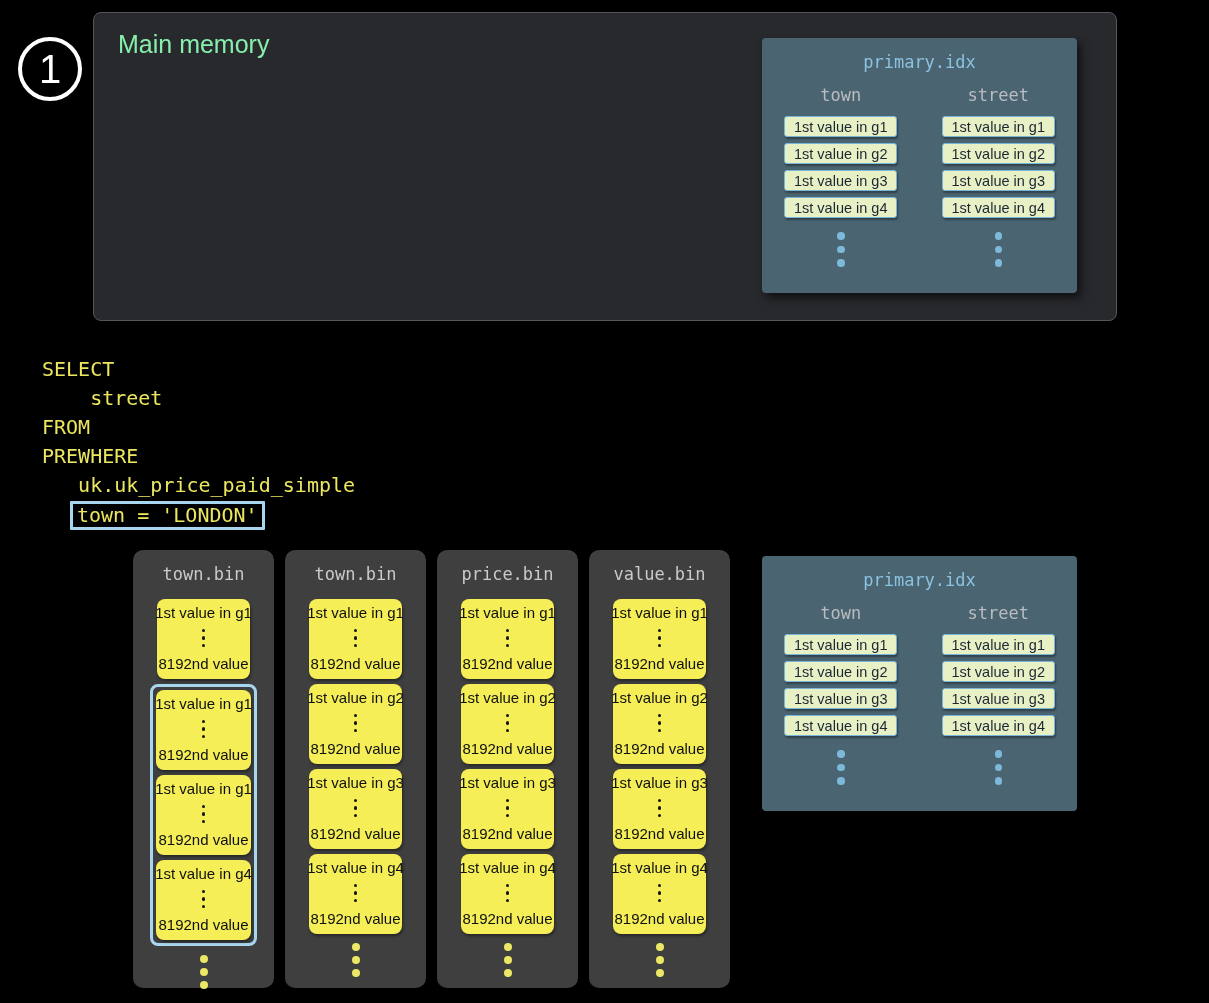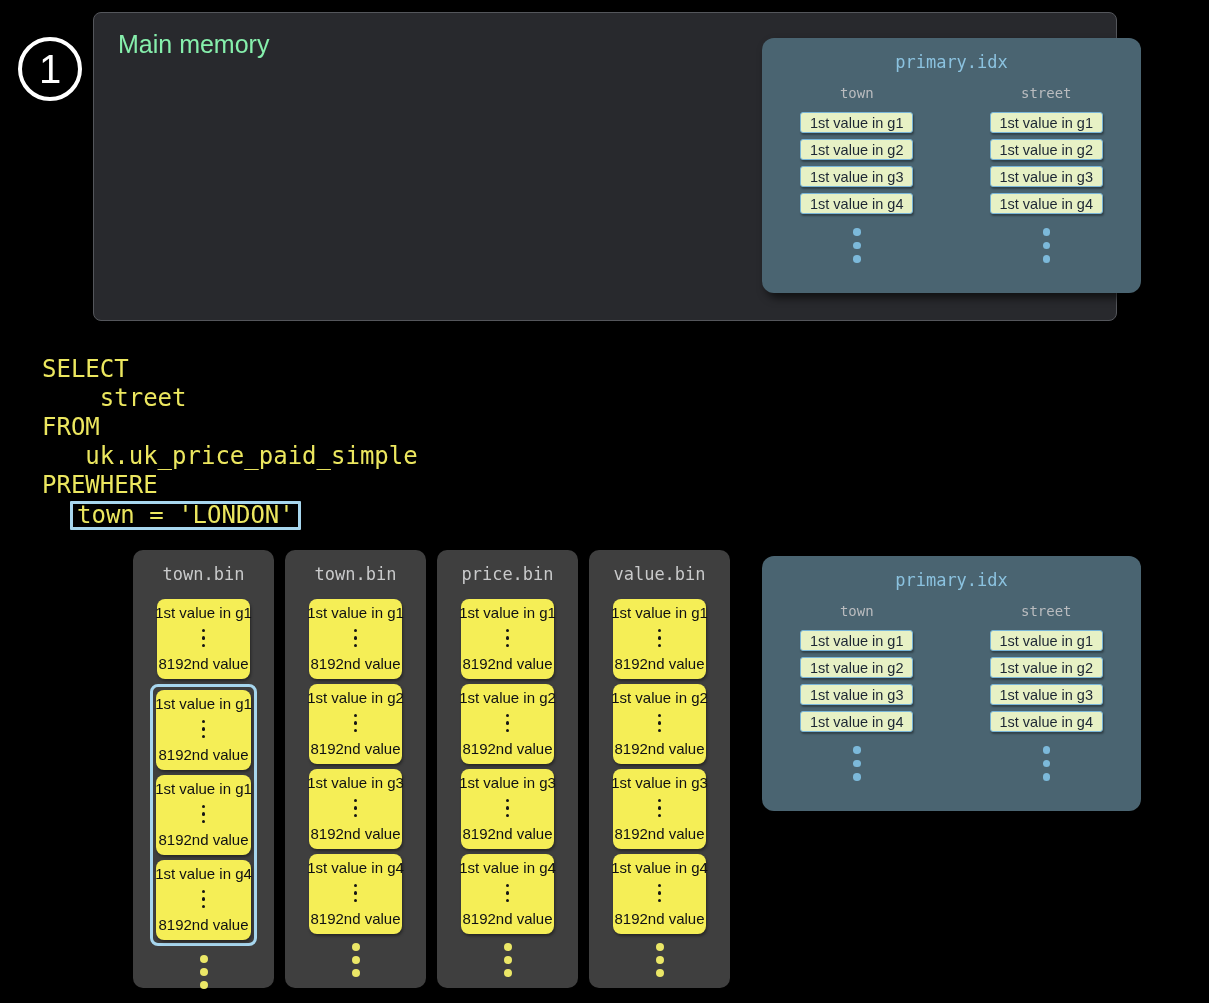--- a/index.html
+++ b/index.html
@@ -10,36 +10,36 @@
   .badge{position:absolute;left:18px;top:37px;width:64px;height:64px;border:4.5px solid #fff;
          border-radius:50%;box-sizing:border-box;display:flex;align-items:center;justify-content:center;
          color:#fff;font-size:40px;font-weight:300;line-height:1;}
 
   
   .mm-box{position:absolute;left:93px;top:12px;width:1024px;height:309px;background:#28292d;
           border:1.5px solid #54565b;border-radius:8px;box-sizing:border-box;}
   .mm-title{position:absolute;left:24px;top:17px;font-size:25px;color:#86efac;}
 
   
-  .ppanel{position:absolute;width:379px;height:255px;background:#4a6471;border-radius:12px;
+  .ppanel{position:absolute;width:315px;height:255px;background:#4a6471;border-radius:4px;
           box-shadow:4px 5px 9px rgba(0,0,0,0.6);box-sizing:border-box;}
   .ppanel .ptitle{text-align:center;padding-top:14px;font-family:"DejaVu Sans Mono",monospace;
                   font-size:17px;color:#8bc2df;}
   .pcols{display:flex;margin-top:13px;}
   .pcol{flex:1;display:flex;flex-direction:column;align-items:center;}
-  .pcol .phead{font-family:"DejaVu Sans Mono",monospace;font-size:14px;color:#babcbf;margin-bottom:11px;}
+  .pcol .phead{font-family:"DejaVu Sans Mono",monospace;font-size:17px;color:#babcbf;margin-bottom:11px;}
   .chip{width:113px;height:21px;box-sizing:border-box;background:#e7f1c5;border:1.5px solid #79b5d7;
         border-radius:3px;margin-bottom:6px;display:flex;align-items:center;justify-content:center;
         font-size:14.5px;color:#1c2633;box-shadow:1px 2px 2px rgba(0,0,0,0.35);white-space:nowrap;}
   .bdots{display:flex;flex-direction:column;align-items:center;gap:6px;margin-top:8px;}
   .bdots i{display:block;width:7.5px;height:7.5px;border-radius:50%;background:#7cb9da;}
 
   
   .sql{position:absolute;left:42px;top:355px;font-family:"DejaVu Sans Mono",monospace;
-       font-size:24px;line-height:29px;color:#ece75f;}
+       font-size:20px;line-height:29px;color:#ece75f;}
   .sql-line{white-space:pre;height:29px;}
   .sql-line.l6{display:flex;align-items:center;height:31px;}
   .hl-box{display:inline-block;border:3px solid #a7d6ee;border-radius:1px;padding:0 4px;
           margin-left:28px;line-height:23px;white-space:pre;}
 
   
   .bin{position:absolute;top:550px;width:141px;height:438px;background:#3f3f3f;border-radius:10px;
        box-sizing:border-box;padding:0 24px;}
   .bin .btitle{text-align:center;padding-top:14px;font-family:"DejaVu Sans Mono",monospace;
                font-size:17px;color:#c9cacb;line-height:20px;}
@@ -95,22 +95,22 @@
             <i></i>
           </div>
       </div>
     </div>
   </div>
 
   <div class="sql">
     <div class="sql-line">SELECT</div>
     <div class="sql-line">    street</div>
     <div class="sql-line">FROM</div>
+    <div class="sql-line">PREWHERE</div>
     <div class="sql-line">   uk.uk_price_paid_simple</div>
-    <div class="sql-line">PREWHERE</div>
     <div class="sql-line l6">
       <span class="hl-box">town = 'LONDON'</span>
     </div>
   </div>
 
   <div class="bin" style="left:133px;">
     <div class="btitle">town.bin</div>
     <div class="blocks">
       <div class="block">
         <span>1st value in g1</span>

